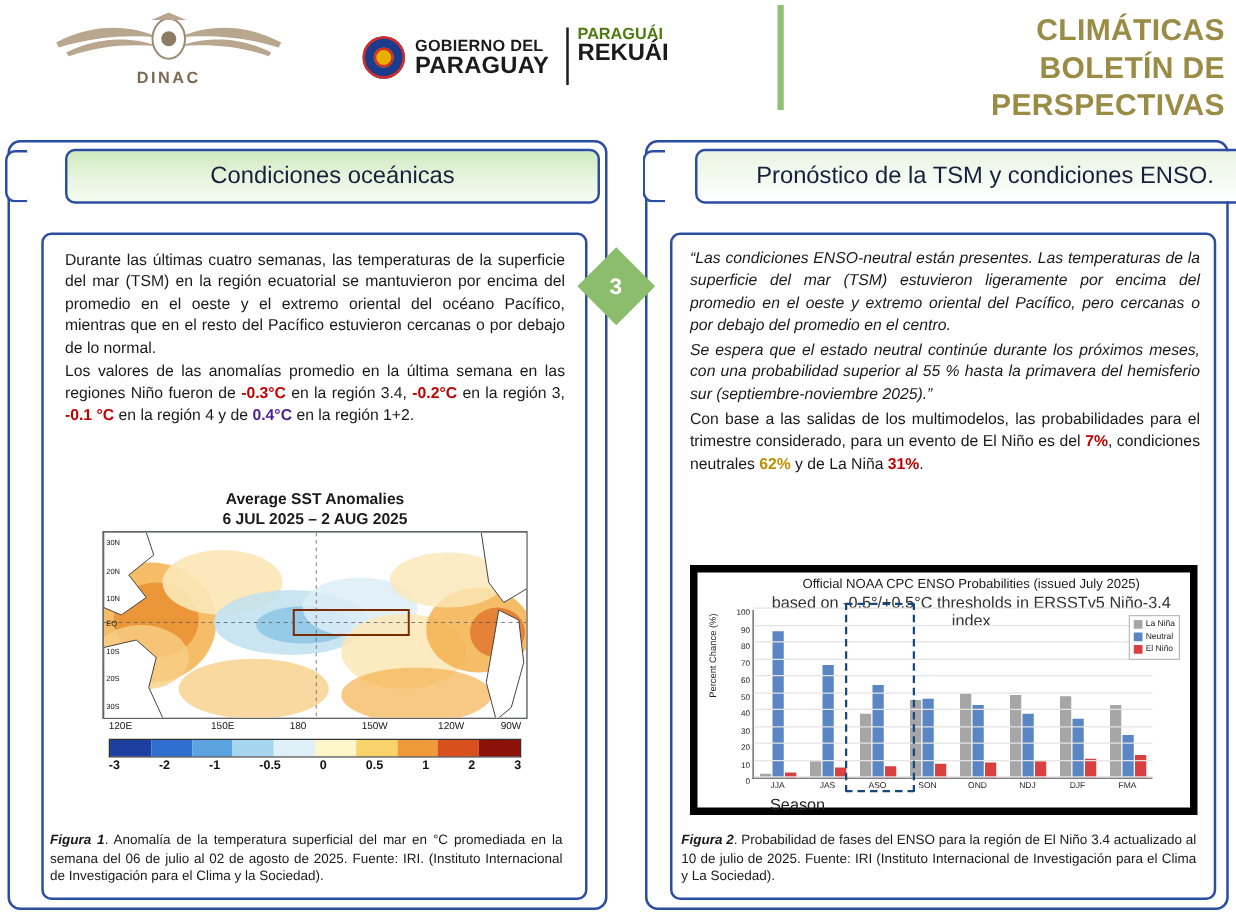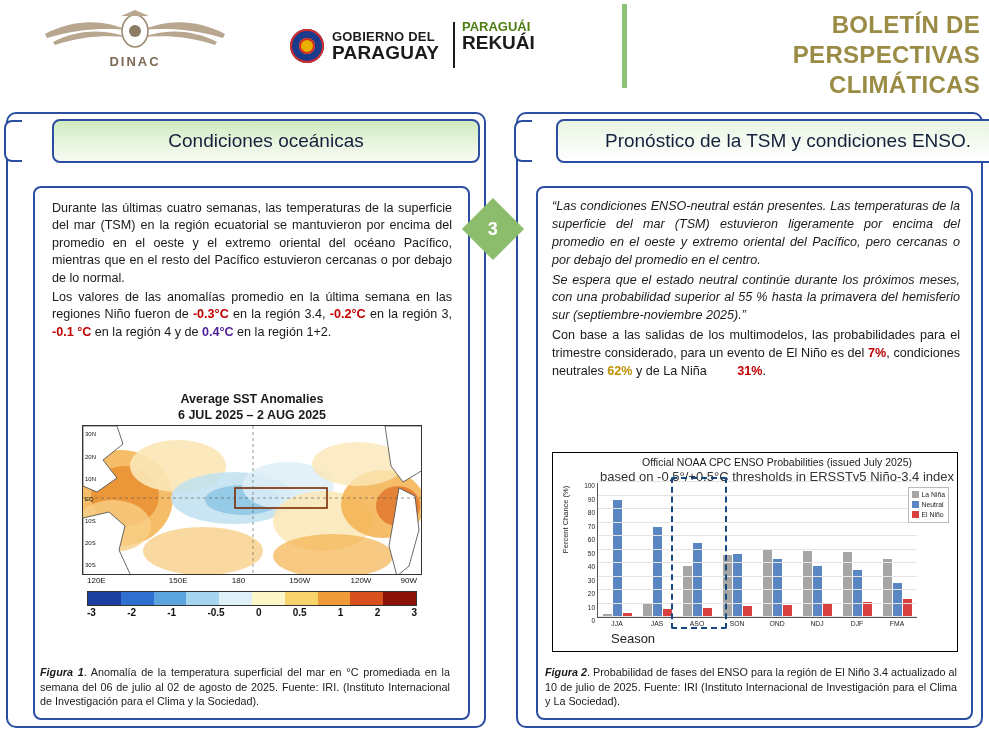--- a/index.html
+++ b/index.html
@@ -172,26 +172,26 @@
   
   #right-para {
     position: absolute; left: 552px; top: 198px; width: 408px;
     font-size: 12.6px; color: #1a1a1a; line-height: 1.42;
     text-align: justify;
   }
   #right-para p { margin: 0 0 2px 0; }
   .quote { font-style: italic; font-weight: normal; }
   .pct-nino { color: #c00000; font-weight: bold; }
   .pct-neu  { color: #c09000; font-weight: bold; }
-  .pct-nina { color: #c00000; font-weight: bold; margin-left: 27px; }
+  .pct-nina { color: #c00000; font-weight: bold; }
 
   
   #fig2 {
     position: absolute; left: 552px; top: 452px; width: 406px; height: 200px;
-    border: 1px solid #000000; background: #ffffff; padding-left: 44px;
+    border: 6px solid #000000; background: #ffffff; padding-left: 44px;
   }
   #fig2-title {
     text-align: center; font-size: 10.5px; color: #1a1a1a; margin-top: 3px;
   }
   #fig2-sub {
     text-align: center; font-size: 13px; color: #333; margin-top: 1px;
   }
   #fig2-plot {
     position: absolute; left: 44px; top: 30px; width: 320px; height: 135px;
     border-left: 1px solid #555; border-bottom: 1px solid #555;
@@ -272,22 +272,22 @@
       </div>
       <div id="gob-sep"></div>
       <div id="gob-right">
         <div id="gob-r1">PARAGUÁI</div>
         <div id="gob-r2">REKUÁI</div>
       </div>
     </div>
 
     <div id="header-divider"></div>
     <div id="boletin">
+      <div>CLIMÁTICAS</div>
       <div>BOLETÍN DE PERSPECTIVAS</div>
-      <div>CLIMÁTICAS</div>
     </div>
   </div>
 
   <div id="left-frame" class="panel-frame"></div>
   <div id="right-frame" class="panel-frame"></div>
   <div id="conn-left" class="conn"></div>
   <div id="conn-right" class="conn"></div>
 
   <div id="left-title" class="title-chip">Condiciones oceánicas</div>
   <div id="right-title" class="title-chip">Pronóstico de la TSM y condiciones ENSO.</div>

